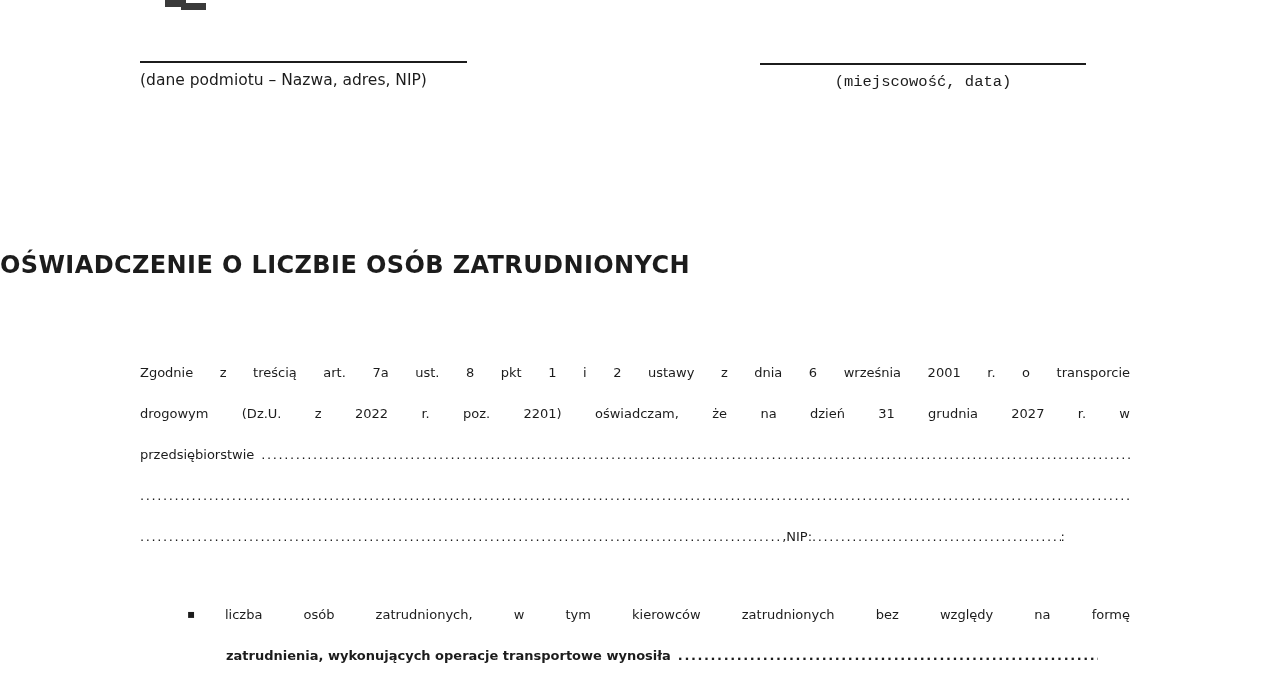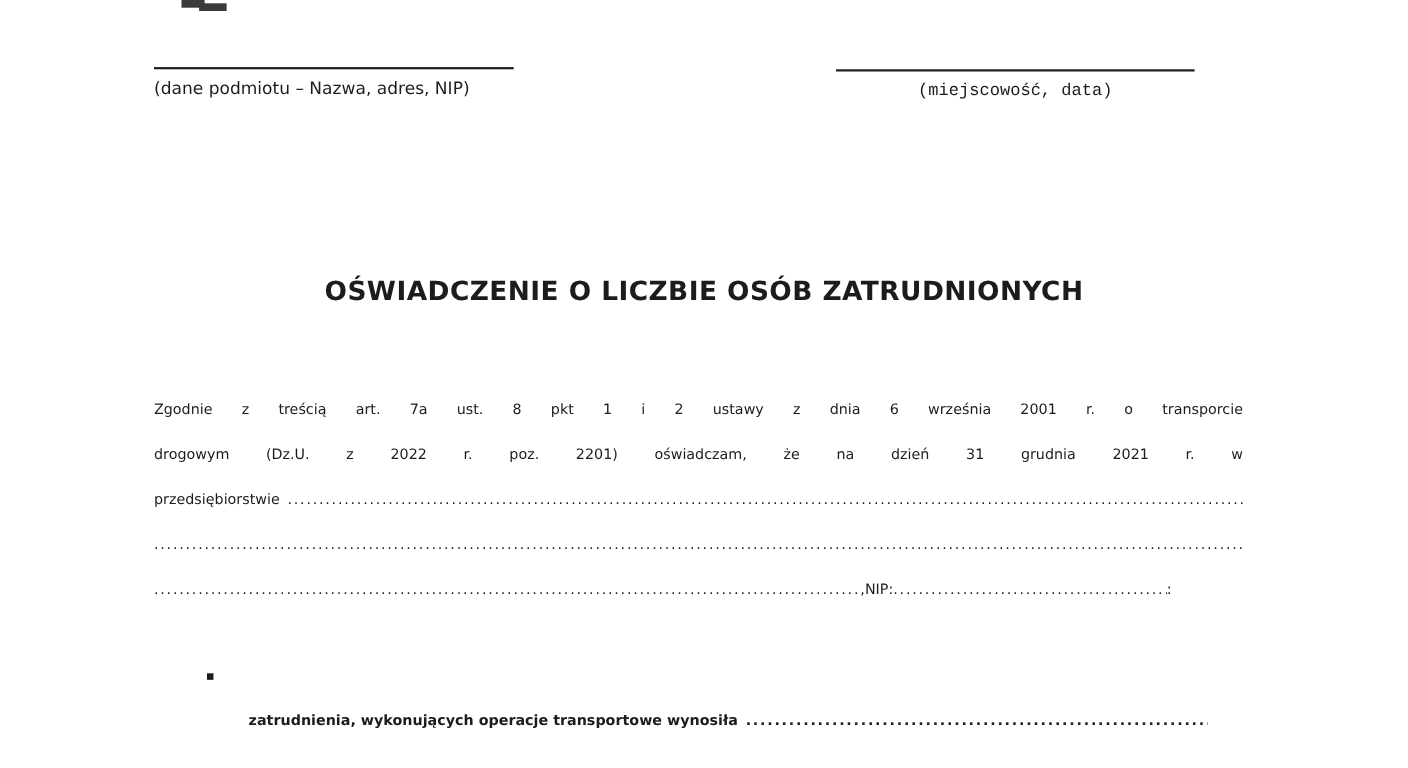--- a/index.html
+++ b/index.html
@@ -18,21 +18,21 @@
   .frag { background: #3a3a3a; }
 
   
   .rule { height: 2px; background: #1c1c1c; }
 
   .hlabel { font-size: 15.5px; line-height: 20px; white-space: nowrap; }
   .hlabel.center { text-align: center; white-space: nowrap; font-family: Liberation Mono, monospace; }
 
   .title {
     left: 0; top: 251px; width: 1280px;
-    text-align: center;
+    text-align: left;
     font-size: 24px;
     font-weight: 700;
     letter-spacing: 0.4px;
     white-space: nowrap;
   }
 
   .bline {
     font-size: 13px;
     line-height: 41px;
     height: 41px;
@@ -68,39 +68,40 @@
   <div class="abs rule" style="left:140px; top:61px; width:327px;"></div>
   <div class="abs hlabel" style="left:140px; top:70px;">(dane podmiotu – Nazwa, adres, NIP)</div>
 
   <div class="abs rule" style="left:760px; top:63px; width:326px;"></div>
   <div class="abs hlabel center" style="left:760px; top:72px; width:326px;">(miejscowość, data)</div>
 
   <div class="abs title">OŚWIADCZENIE O LICZBIE OSÓB ZATRUDNIONYCH</div>
 
   <div class="abs bline just" style="left:140px; top:352px; width:990px;">Zgodnie z treścią art. 7a ust. 8 pkt 1 i 2 ustawy z dnia 6 września 2001 r. o transporcie</div>
 
-  <div class="abs bline just" style="left:140px; top:393px; width:990px;">drogowym (Dz.U. z 2022 r. poz. 2201) oświadczam, że na dzień 31 grudnia 2021 r. w</div>
+  <div class="abs bline just" style="left:140px; top:393px; width:990px;">drogowym (Dz.U. z 2022 r. poz. 2201) oświadczam, że na dzień 31 grudnia 2027 r. w</div>
 
   <div class="abs bline flexline" style="left:140px; top:434px; width:990px;">
     <span class="fixed">przedsiębiorstwie</span>
     <span class="fill pad">........................................................................................................................................................................................................................................................</span>
   </div>
 
   <div class="abs bline flexline" style="left:140px; top:475px; width:990px;">
     <span class="fill">........................................................................................................................................................................................................................................................</span>
   </div>
 
   <div class="abs bline flexline" style="left:140px; top:516px; width:925px;">
     <span class="fill" style="flex-grow:633;">........................................................................................................................................................................................................................................................</span>
     <span class="fixed">,NIP:</span>
     <span class="fill" style="flex-grow:245;">........................................................................................................................................................................................................................................................</span>
     <span class="fixed">:</span>
   </div>
 
   <div class="abs bline bullet-marker" style="left:187px; top:594px;">▪</div>
 
+  <div class="abs bline just" style="left:225px; top:594px; width:905px;">liczba osób zatrudnionych, w tym kierowców zatrudnionych bez względy na formę</div>
 
   <div class="abs bline flexline" style="left:226px; top:635px; width:872px;font-weight:bold;">
     <span class="fixed">zatrudnienia, wykonujących operacje transportowe wynosiła</span>
     <span class="fill pad">........................................................................................................................................................................................................................................................</span>
   </div>
 
 </div>
 
 </body></html>

